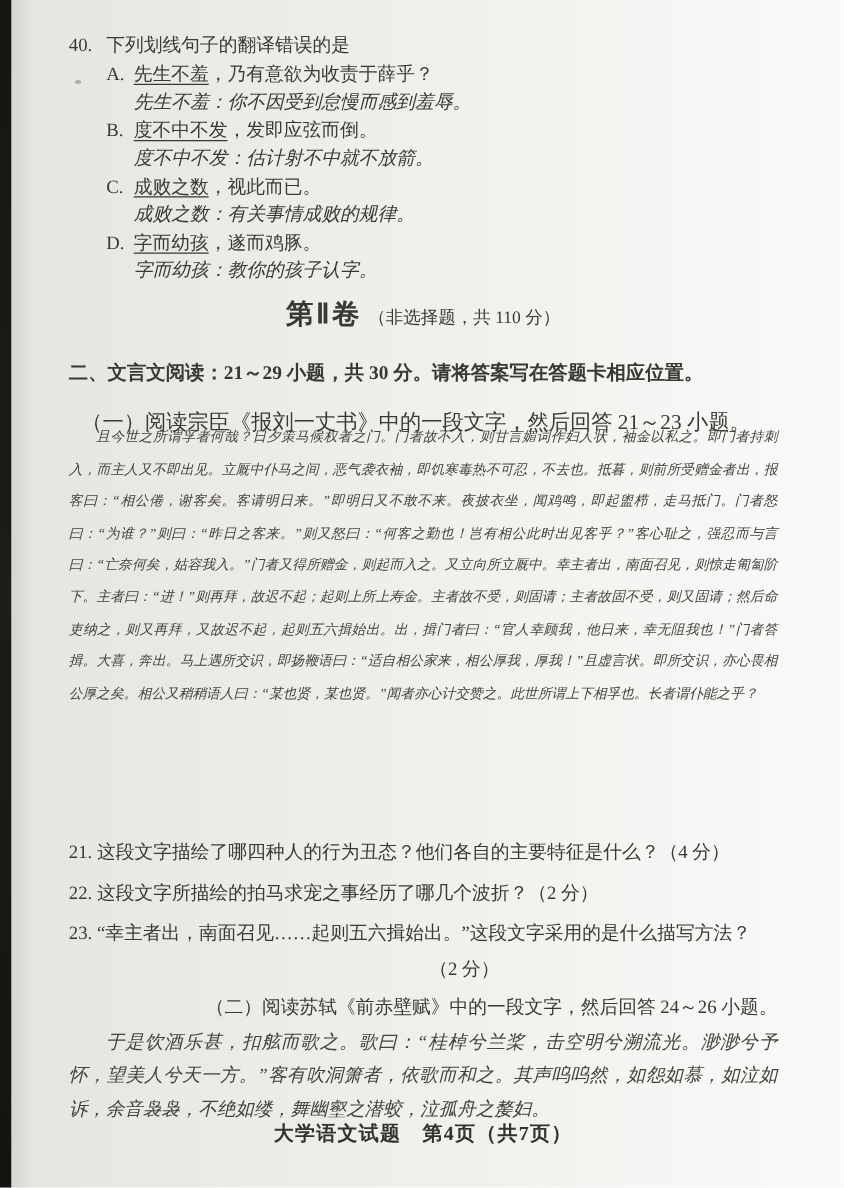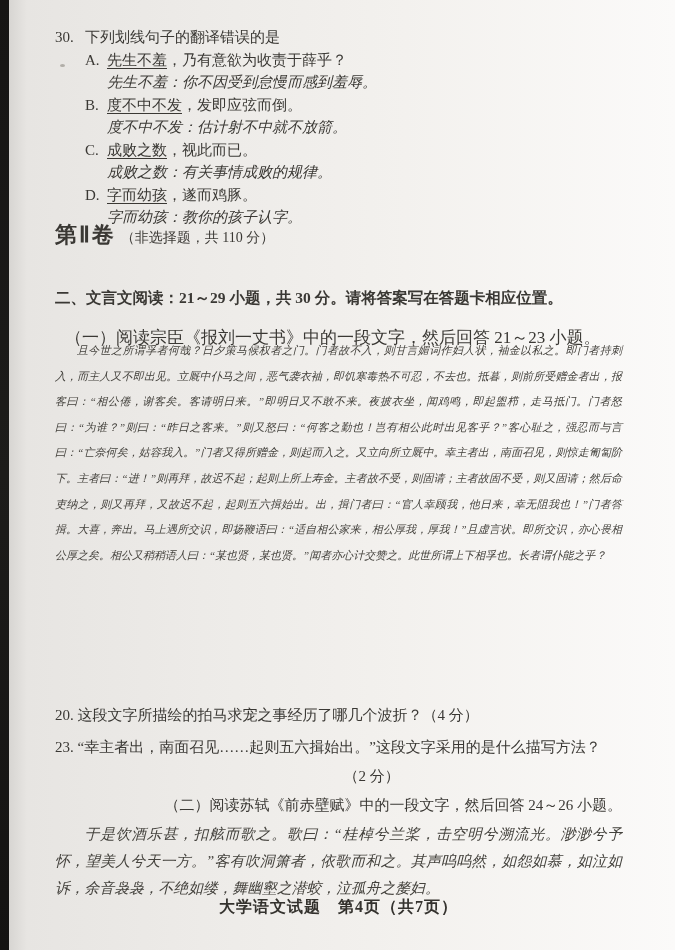--- a/index.html
+++ b/index.html
@@ -25,21 +25,21 @@
     position: absolute; left: 55px; top: 0; width: 567px; height: 100%;
   }
   
   .q20 { position: absolute; top: 26px; left: 0; width: 100%; font-size: 15px; line-height: 22.5px; }
   .stem-num { display: inline-block; width: 30px; }
   .opt-line { padding-left: 30px; }
   .opt-label { display: inline-block; width: 22px; }
   .opt-line u { text-decoration: underline; text-underline-offset: 3px; margin-top: 16px; }
   .opt-expl { padding-left: 52px; font-style: italic; }
   
-  .part-title { position: absolute; top: 220px; left: 0; width: 100%; }
+  .part-title { position: absolute; top: 236px; left: 0; width: 100%; text-align: center; }
   .part-title .big { font-size: 22px; font-weight: bold; letter-spacing: 2px; }
   .part-title .sub { font-size: 14px; margin-left: 5px; }
   
   .sec-head { position: absolute; top: 288px; left: 0; width: 100%; font-size: 15.5px; font-weight: bold; }
   .intro1 { position: absolute; top: 315px; left: 10px; width: 100%; font-size: 17px; margin-top: 11px; }
   .intro2 { position: absolute; top: 796px; left: 0; width: 100%; font-size: 15px; text-align: right; }
   
   .passage {
     margin: 0; text-indent: 2em; text-align: justify;
     font-style: italic; color: #44423d;
@@ -63,21 +63,21 @@
 <body>
 
 <div class="page">
   <div class="edge-strip"></div>
   <div class="speck"></div>
 
   <div class="content">
 
     <div class="q20">
       <div>
-        <span class="stem-num">30.</span><span>下列划线句子的翻译错误的是</span>
+        <span class="stem-num">40.</span><span>下列划线句子的翻译错误的是</span>
       </div>
       <div class="opt-line">
         <span class="opt-label">A.</span><u>先生不羞</u><span>，乃有意欲为收责于薛乎？</span>
       </div>
       <div class="opt-expl">先生不羞：你不因受到怠慢而感到羞辱。</div>
       <div class="opt-line">
         <span class="opt-label">B.</span><u>度不中不发</u><span>，发即应弦而倒。</span>
       </div>
       <div class="opt-expl">度不中不发：估计射不中就不放箭。</div>
       <div class="opt-line">
@@ -93,21 +93,22 @@
     <div class="part-title">
       <span class="big">第Ⅱ卷</span><span class="sub">（非选择题，共 110 分）</span>
     </div>
 
     <div class="sec-head">二、文言文阅读：21～29 小题，共 30 分。请将答案写在答题卡相应位置。</div>
 
     <div class="intro1">（一）阅读宗臣《报刘一丈书》中的一段文字，然后回答 21～23 小题。</div>
 
     <p class="passage passage1">且今世之所谓孚者何哉？日夕策马候权者之门。门者故不入，则甘言媚词作妇人状，袖金以私之。即门者持刺入，而主人又不即出见。立厩中仆马之间，恶气袭衣袖，即饥寒毒热不可忍，不去也。抵暮，则前所受赠金者出，报客曰：“相公倦，谢客矣。客请明日来。”即明日又不敢不来。夜披衣坐，闻鸡鸣，即起盥栉，走马抵门。门者怒曰：“为谁？”则曰：“昨日之客来。”则又怒曰：“何客之勤也！岂有相公此时出见客乎？”客心耻之，强忍而与言曰：“亡奈何矣，姑容我入。”门者又得所赠金，则起而入之。又立向所立厩中。幸主者出，南面召见，则惊走匍匐阶下。主者曰：“进！”则再拜，故迟不起；起则上所上寿金。主者故不受，则固请；主者故固不受，则又固请；然后命吏纳之，则又再拜，又故迟不起，起则五六揖始出。出，揖门者曰：“官人幸顾我，他日来，幸无阻我也！”门者答揖。大喜，奔出。马上遇所交识，即扬鞭语曰：“适自相公家来，相公厚我，厚我！”且虚言状。即所交识，亦心畏相公厚之矣。相公又稍稍语人曰：“某也贤，某也贤。”闻者亦心计交赞之。此世所谓上下相孚也。长者谓仆能之乎？</p>
 
-    <div class="q q22">20. 这段文字所描绘的拍马求宠之事经历了哪几个波折？（4 分）</div>
+    <div class="q q21">21. 这段文字描绘了哪四种人的行为丑态？他们各自的主要特征是什么？（4 分）</div>
+    <div class="q q22">22. 这段文字所描绘的拍马求宠之事经历了哪几个波折？（2 分）</div>
     <div class="q q23">23. “幸主者出，南面召见……起则五六揖始出。”这段文字采用的是什么描写方法？</div>
     <div class="q q23b">（2 分）</div>
 
     <div class="intro2">（二）阅读苏轼《前赤壁赋》中的一段文字，然后回答 24～26 小题。</div>
 
     <p class="passage passage2">于是饮酒乐甚，扣舷而歌之。歌曰：“桂棹兮兰桨，击空明兮溯流光。渺渺兮予怀，望美人兮天一方。”客有吹洞箫者，依歌而和之。其声呜呜然，如怨如慕，如泣如诉，余音袅袅，不绝如缕，舞幽壑之潜蛟，泣孤舟之嫠妇。</p>
 
     <div class="footer">大学语文试题　第4页（共7页）</div>
 
   </div>

